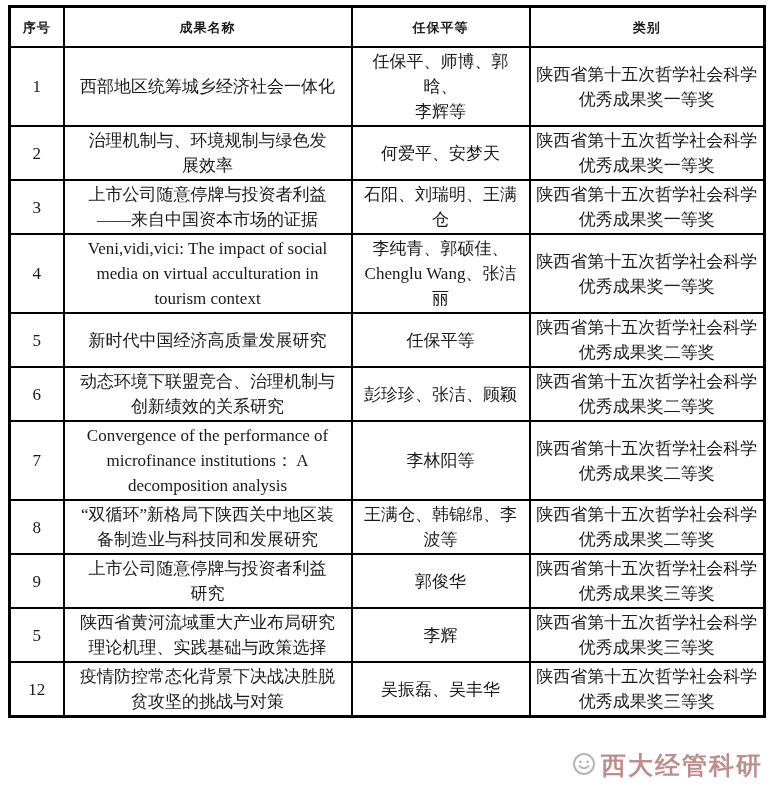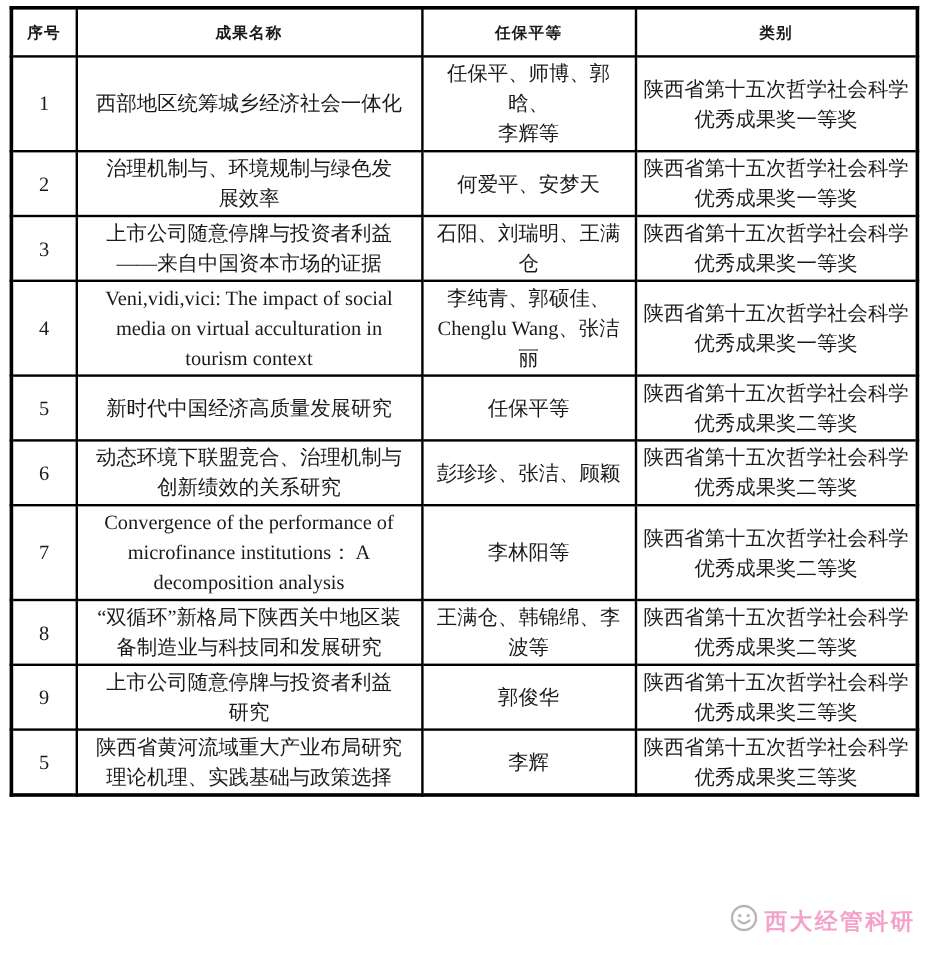--- a/index.html
+++ b/index.html
@@ -52,22 +52,22 @@
     bottom: 12px;
     display: flex;
     align-items: center;
     gap: 5px;
     opacity: 0.5;
     pointer-events: none;
   }
   .watermark-text {
     font-family: "Liberation Sans", "DejaVu Sans", sans-serif;
     font-weight: 700;
-    font-size: 19px;
-    color: #ec4899;
+    font-size: 25px;
+    color: #7f1d1d;
     letter-spacing: 2px;
     white-space: nowrap;
   }
 </style>
 </head>
 <body>
 
 <table class="awards">
   <colgroup>
     <col class="col-no">
@@ -162,20 +162,28 @@
 优秀成果奖三等奖</td>
     </tr>
     <tr>
       <td>5</td>
       <td>陕西省黄河流域重大产业布局研究
 理论机理、实践基础与政策选择</td>
       <td>李辉</td>
       <td>陕西省第十五次哲学社会科学
 优秀成果奖三等奖</td>
     </tr>
+    <tr>
+      <td>12</td>
+      <td>疫情防控常态化背景下决战决胜脱
+贫攻坚的挑战与对策</td>
+      <td>吴振磊、吴丰华</td>
+      <td>陕西省第十五次哲学社会科学
+优秀成果奖三等奖</td>
+    </tr>
   </tbody>
 </table>
 
 <div class="watermark">
   <span>
     <svg width="24" height="24" viewBox="0 0 24 24">
       <circle cx="12" cy="12" r="10" fill="none" stroke="#6f6f6f" stroke-width="2"></circle>
       <circle cx="8.5" cy="10" r="1.4" fill="#6f6f6f"></circle>
       <circle cx="15.5" cy="10" r="1.4" fill="#6f6f6f"></circle>
       <path d="M7.5 14 q4.5 4.5 9 0" fill="none" stroke="#6f6f6f" stroke-width="1.8" stroke-linecap="round"></path>

